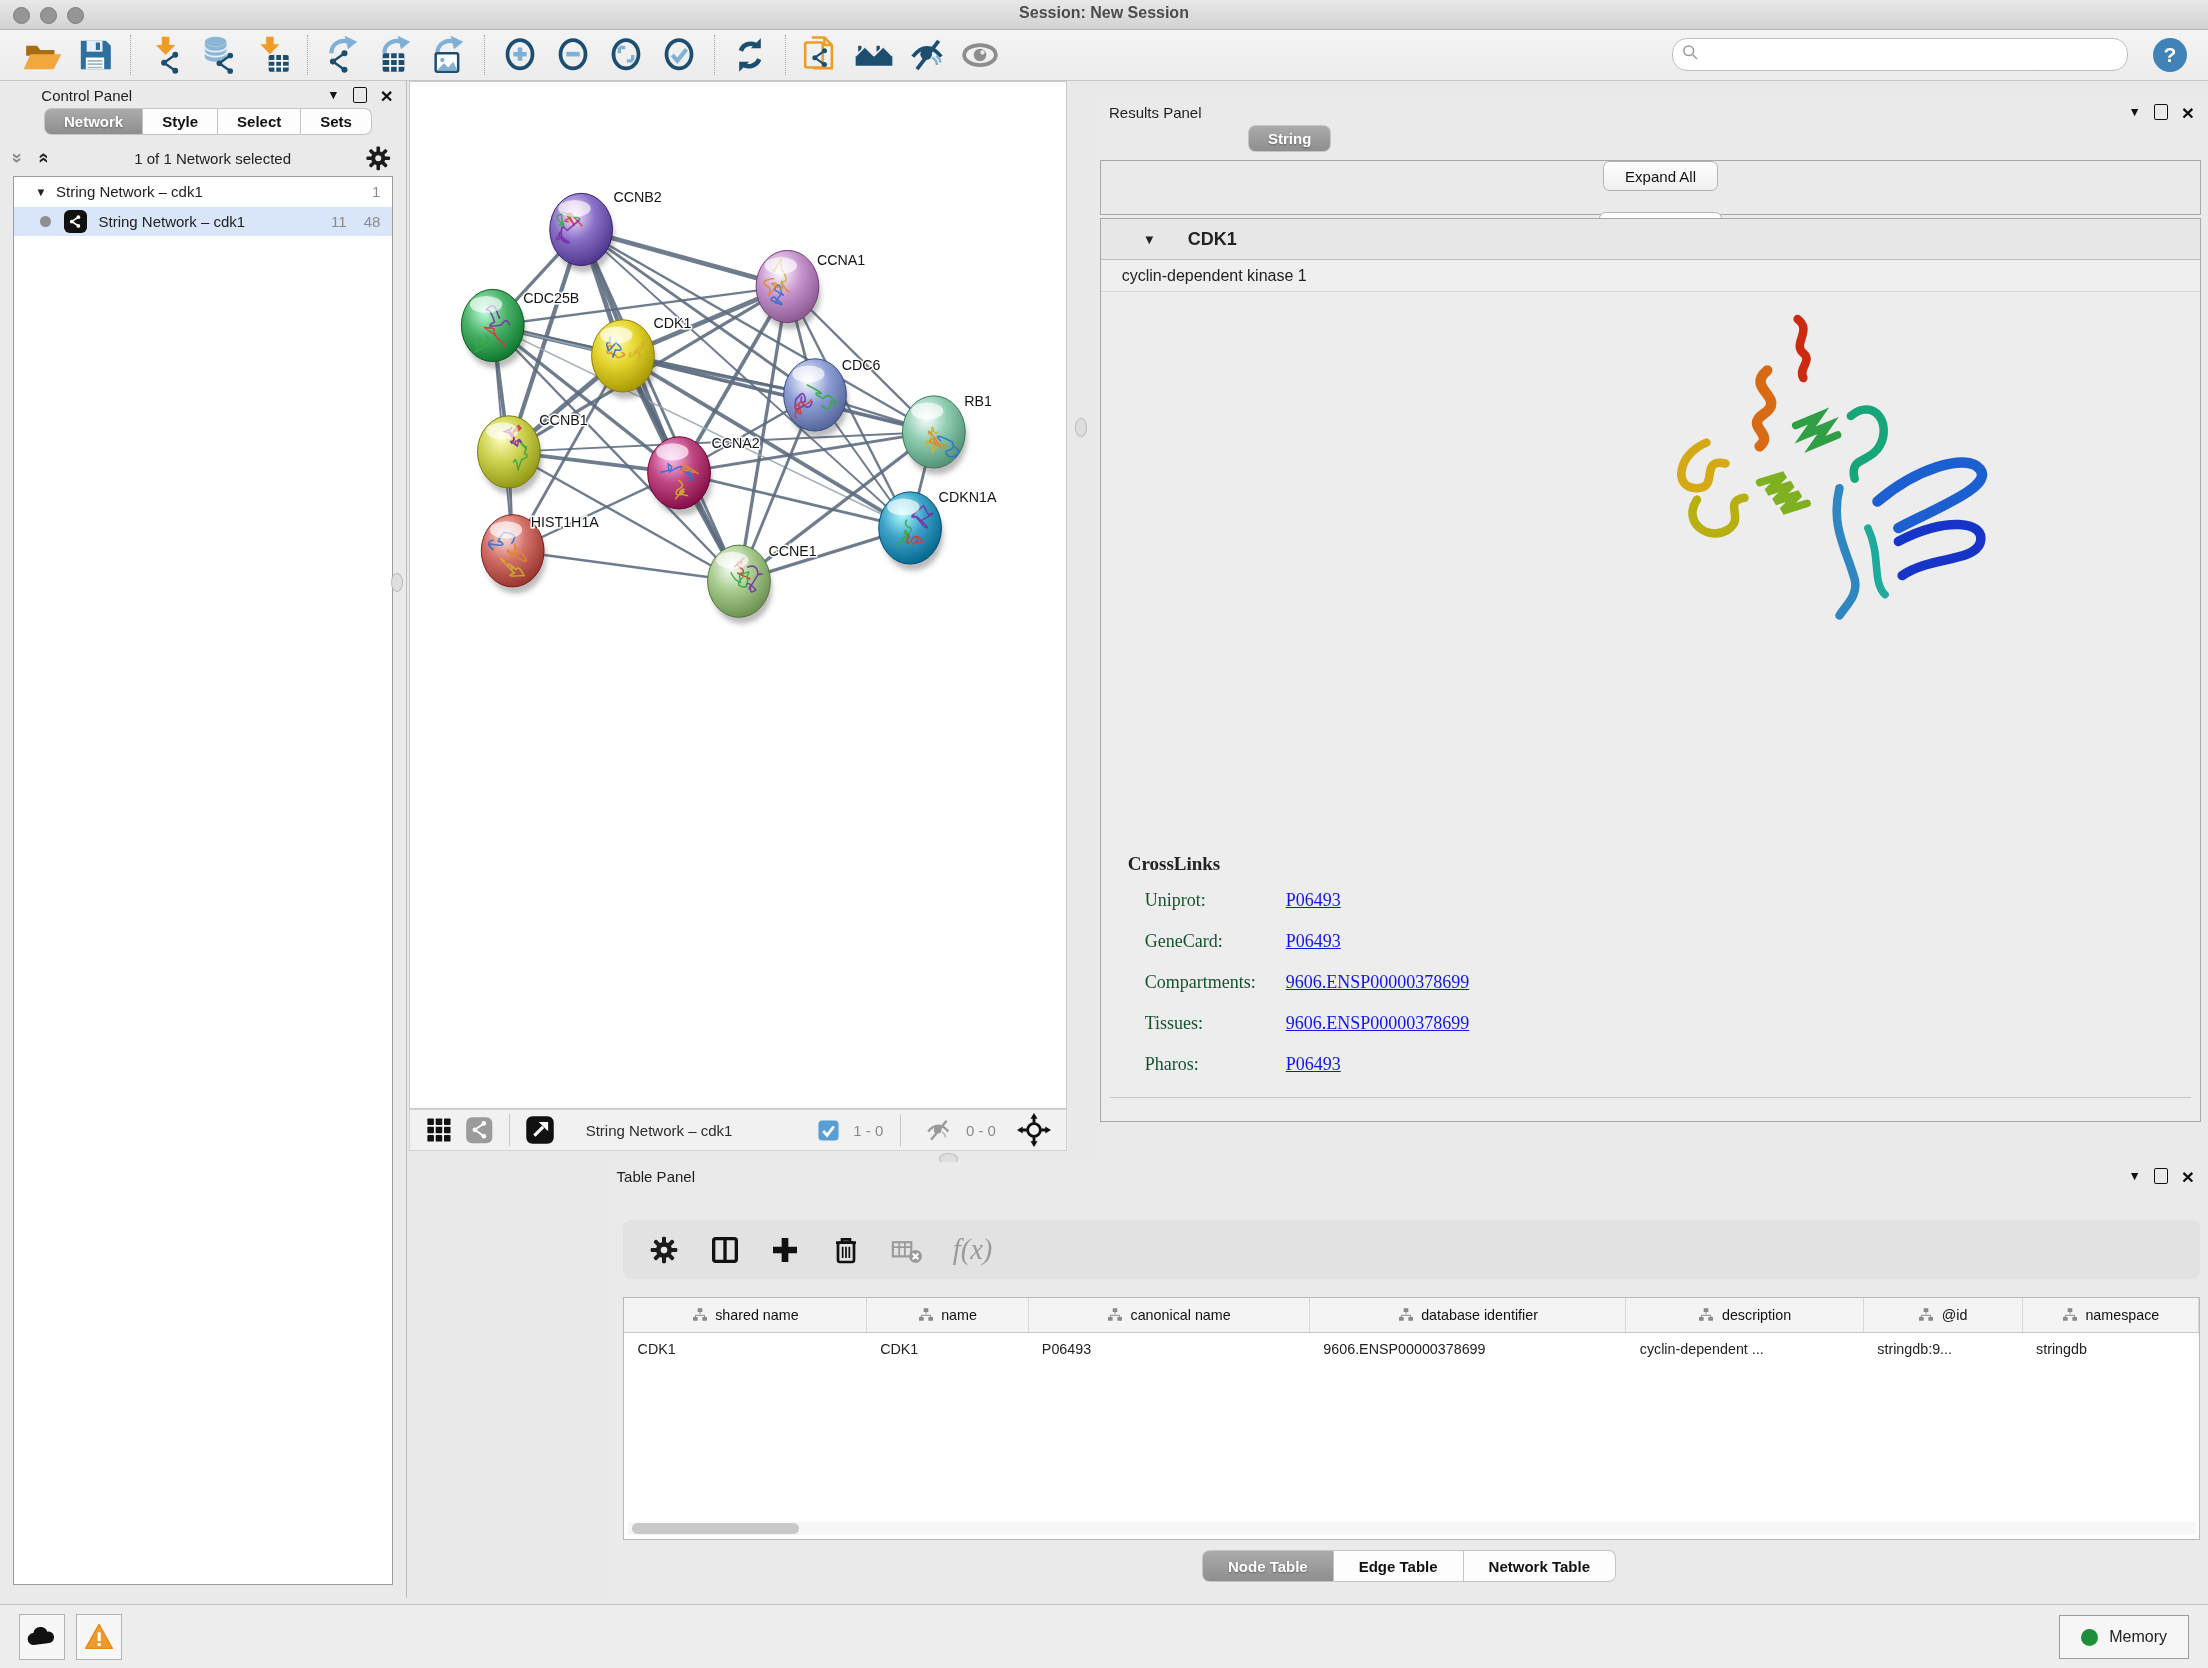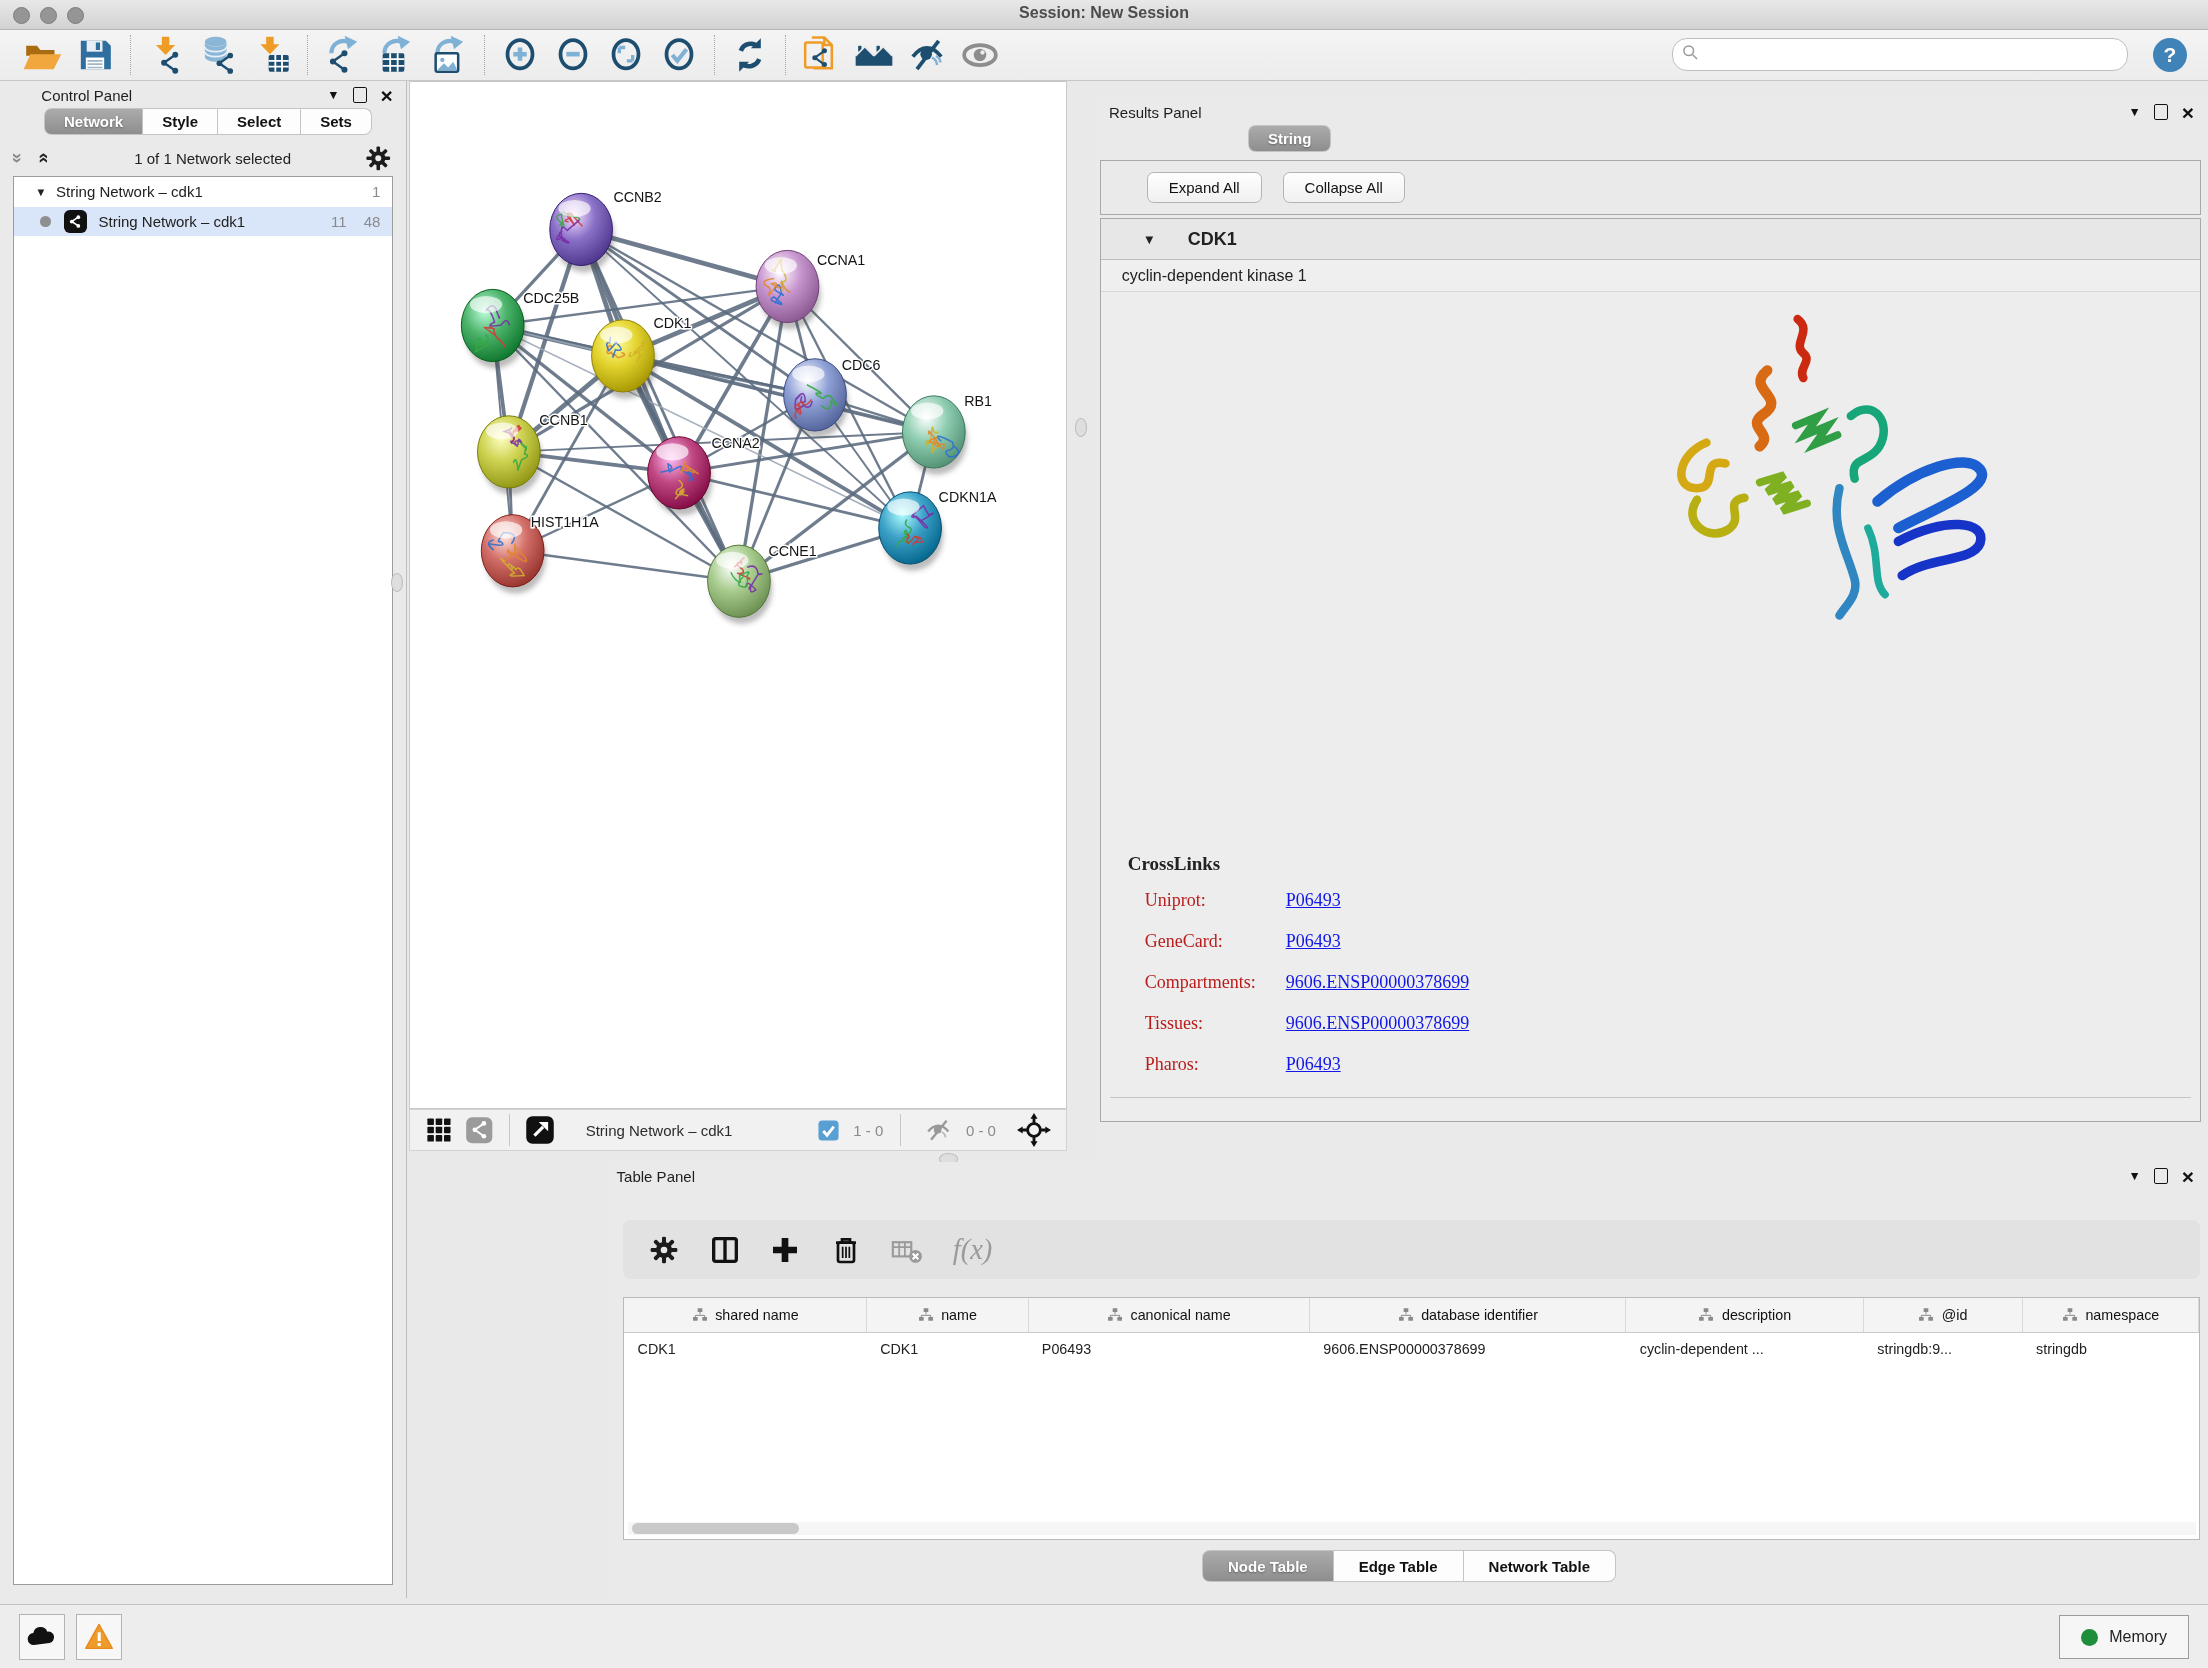--- a/index.html
+++ b/index.html
@@ -71,36 +71,36 @@
   .netbar .vsep{border-left:1px solid #c6c6c6;height:32px;margin:0 9.5px;}
   .netbar .nname{font-size:15px;color:#2c2c2c;margin-left:25px;}
   .netbar .rgt{margin-left:auto;display:flex;align-items:center;gap:7.6px;color:#8a8a8a;font-size:15px;}
   .vhandle{position:absolute;width:9.5px;height:17px;border-radius:50%;background:#dedede;border:1px solid #bcbcbc;}
   .hhandle{position:absolute;width:17px;height:9.5px;border-radius:50%;background:#dedede;border:1px solid #bcbcbc;}
   
   .results-panel{position:absolute;left:1094px;top:98px;width:1115px;height:1081px;background:#eaeaea;}
   .rp-head{position:absolute;left:15px;right:15px;top:5.7px;display:flex;justify-content:space-between;align-items:center;}
   .rp-tab{position:absolute;left:154px;top:27px;}
   .rp-box1{position:absolute;left:5.7px;right:7.6px;top:62px;height:55px;border:1px solid #a8a8a8;
-    display:flex;align-items:center;gap:21px;padding-left:46px;box-sizing:border-box;}
+    display:flex;align-items:center;gap:21px;padding-left:20px;box-sizing:border-box;flex-direction:column;}
   .btn{background:linear-gradient(#fefefe,#f0f0f0);border:1px solid #b3b3b3;border-radius:6.7px;
     font-size:15px;padding:5.7px 21px;color:#111;}
   .rp-box2{position:absolute;left:5.7px;right:7.6px;top:120px;height:904px;border:1px solid #a8a8a8;
     background:#ededed;box-sizing:border-box;}
   .rp-cdk-head{height:40px;border-bottom:1px solid #bdbdbd;background:#e7e7e7;
     display:flex;align-items:center;}
   .rp-cdk-head .tri{margin:0 32px 0 42px;font-size:13.3px;}
   .rp-cdk-head .nm{font-size:18px;font-weight:bold;}
   .rp-desc{height:31px;display:flex;align-items:center;padding-left:21px;font-size:16px;
     border-bottom:1px solid #d8d8d8;background:#efefef;}
   .rp-imgzone{position:relative;height:561px;}
   .crosslinks{font-family:"Liberation Serif",serif;padding-left:27px;}
   .crosslinks h3{font-size:19px;margin:0 0 15px 0;}
   .cl-row{display:flex;margin-bottom:20px;font-size:18px;}
-  .cl-row .lb{width:141px;padding-left:17px;color:#b91c1c;}
+  .cl-row .lb{width:141px;padding-left:17px;color:#14532d;}
   .cl-row a{color:#1017e6;text-decoration:underline;}
   .rp-innerline{position:absolute;left:9.5px;right:9.5px;bottom:23px;border-top:1px solid #c6c6c6;}
   
   .table-panel{position:absolute;left:609px;top:1162px;width:1600px;height:436px;background:#eaeaea;}
   .tp-head{position:absolute;left:7.6px;right:15px;top:5.7px;display:flex;justify-content:space-between;align-items:center;}
   .tp-toolbar{position:absolute;left:14.3px;right:8.6px;top:58px;height:59px;background:#e2e2e2;
     border-radius:7.6px;display:flex;align-items:center;gap:28.5px;padding-left:25px;box-sizing:border-box;}
   .tp-toolbar .ic{display:flex;align-items:center;}
   .fx{font-family:"Liberation Serif",serif;font-style:italic;font-size:28.5px;color:#9a9a9a;}
   .tp-table{position:absolute;left:14.3px;right:8.6px;top:135px;height:243px;background:#fff;

